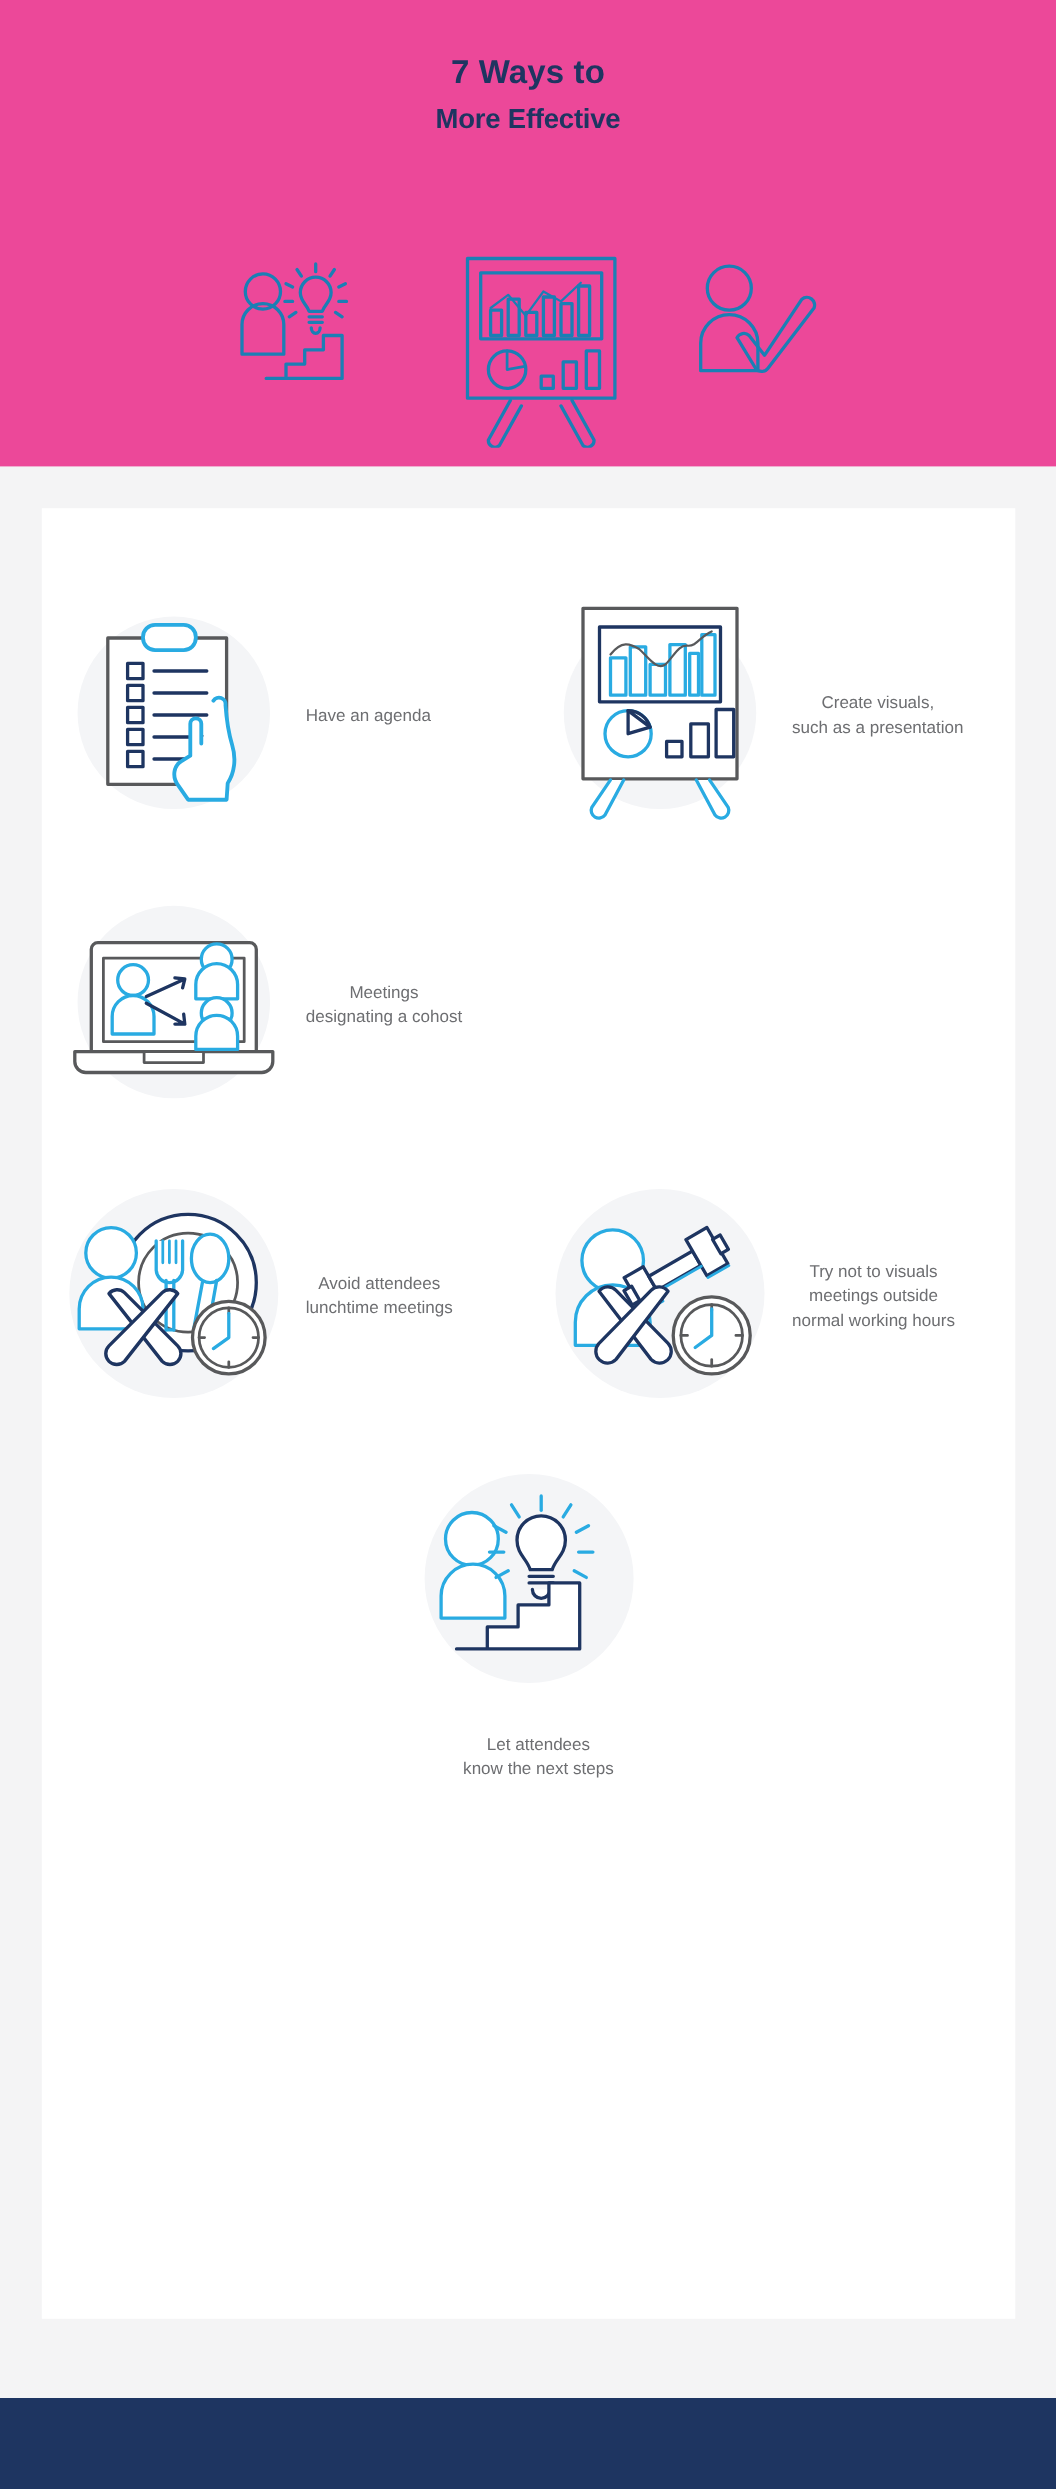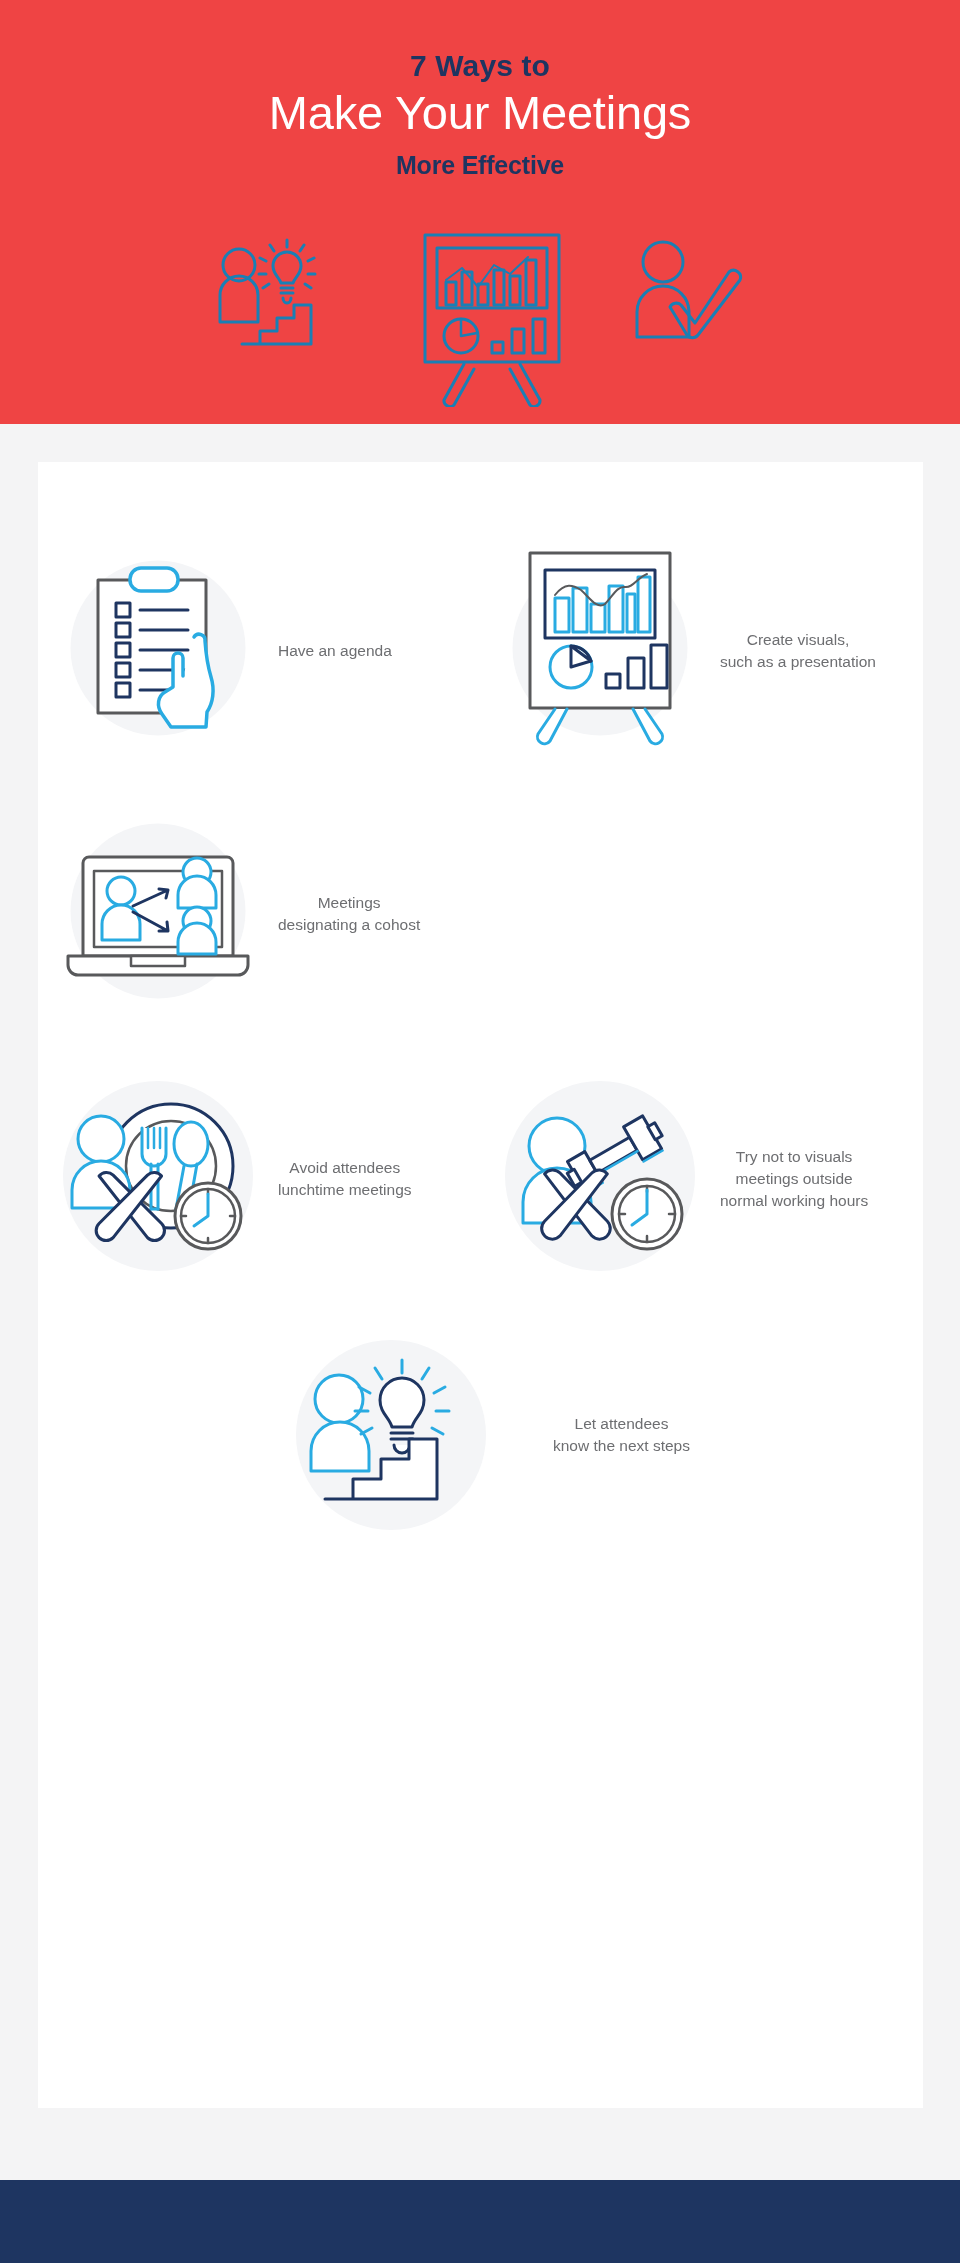--- a/index.html
+++ b/index.html
@@ -16,21 +16,21 @@
     background: #f4f4f5;
     overflow: hidden;
   }
 
   
   .header {
     position: absolute;
     left: 0; top: 0;
     width: 960px;
     height: 424px;
-    background: #ef4444;
+    background: #ec4899;
   }
   .header-titles {
     position: absolute;
     left: 0; top: 48px;
     width: 960px;
     text-align: center;
   }
   .title-line1 {
     font-size: 30px;
     font-weight: 700;
@@ -78,21 +78,21 @@
 
   .row {
     display: flex;
     width: 885px;
   }
   .cell {
     width: 442px;
     display: flex;
     align-items: center;
   }
-  .cell.single { width: 885px; flex-direction: row; justify-content: center; align-items: center; gap: 24px;}
+  .cell.single { width: 885px; flex-direction: column; justify-content: center; align-items: center; gap: 24px;}
 
   .icon-wrap {
     position: relative;
     width: 240px;
     height: 235px;
     display: flex;
     align-items: center;
     justify-content: center;
   }
   .icon-wrap svg { display: block; }
@@ -138,21 +138,20 @@
 </style>
 </head>
 <body>
 
 <div id="page">
 
   <div class="header">
 
     <div class="header-titles">
       <div class="title-line1">7 Ways to</div>
-      <div class="title-line2">Make Your Meetings</div>
       <div class="title-line3">More Effective</div>
     </div>
 
     <div class="header-icons">
 
       <span>
         <svg width="150" height="130" viewBox="0 0 150 130" fill="none" stroke="#1a7fb5" stroke-width="3" stroke-linecap="round" stroke-linejoin="round">
           <circle cx="29" cy="33" r="16"></circle>
           <path d="M10 90 V63 a19 19 0 0 1 38 0 V90 Z"></path>
 

